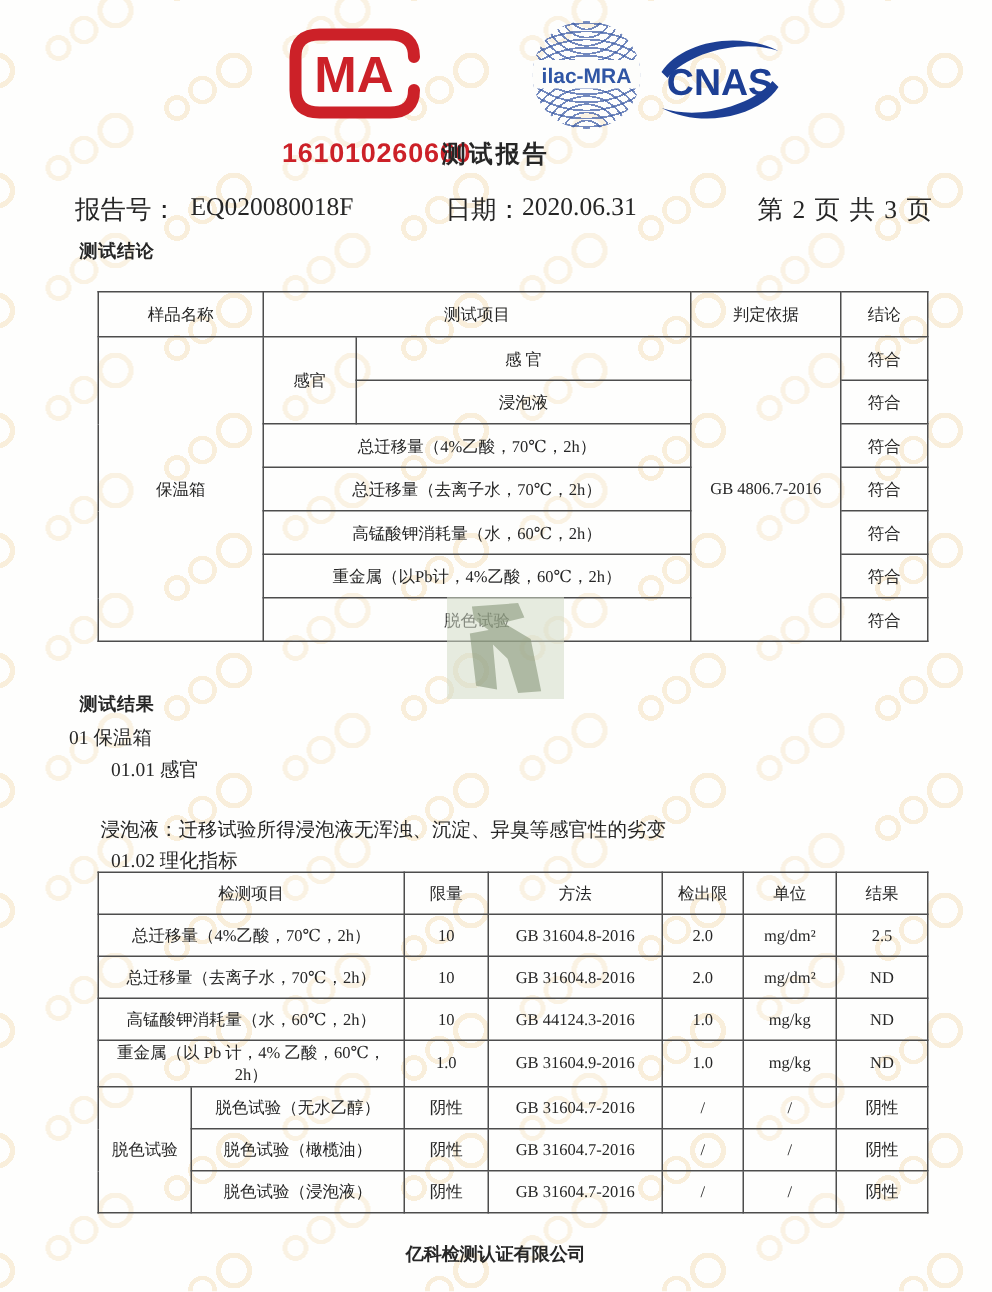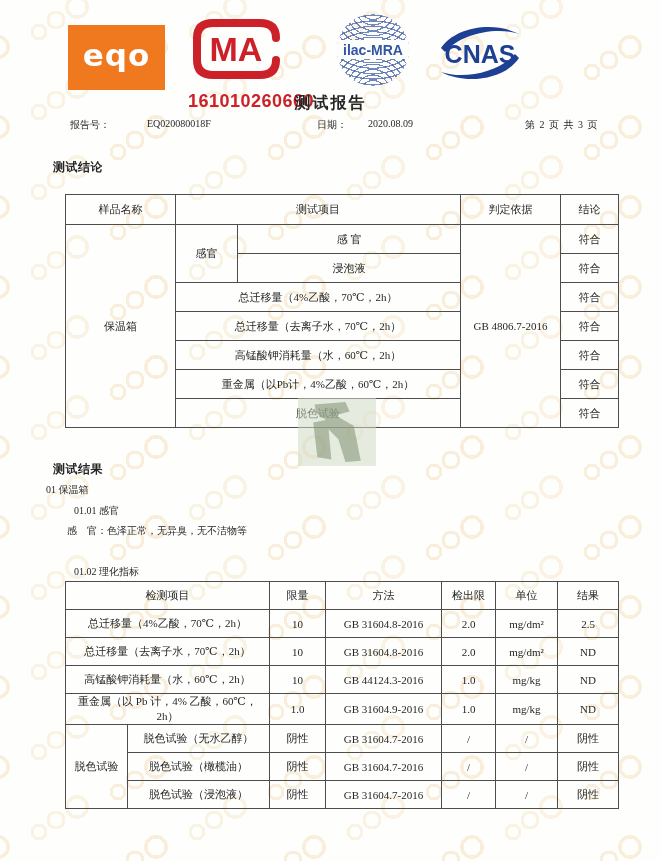--- a/index.html
+++ b/index.html
@@ -42,21 +42,21 @@
   .eqo-box span {
     color:#fff; font-family:"DejaVu Sans",sans-serif; font-weight:bold;
     font-size:31px; letter-spacing:1px; line-height:1; padding-bottom:4px;
   }
   .cma { left:188px; top:16px; width:96px; height:88px; text-align:center; }
   .cma-num {
     color:#cc2128; font-size:18px; font-weight:bold; letter-spacing:.5px;
     font-family:"Liberation Sans",sans-serif; margin-top:1px;
   }
   .ilac {
-    left:337px; top:14px; width:72px; height:72px; border-radius:50%;
+    left:355px; top:14px; width:72px; height:72px; border-radius:50%;
     background:
       repeating-radial-gradient(circle at 50% -8%, rgba(67,97,168,.75) 0 1.2px, transparent 1.2px 5.4px),
       repeating-radial-gradient(circle at 50% 108%, rgba(67,97,168,.75) 0 1.2px, transparent 1.2px 5.4px);
     overflow:hidden;
     text-decoration:underline;
   }
   .ilac-band {
     position:absolute; left:-4px; right:-4px; top:26px; height:19px; background:#fdfdfb;
     display:flex; align-items:center; justify-content:center;
   }
@@ -65,64 +65,61 @@
   }
   .cnas { left:438px; top:22px; width:84px; height:62px; }
   .cert-lines { left:533px; top:20px; width:110px; }
   .cert-lines div {
     font-family:"Liberation Sans",sans-serif; font-weight:bold;
     font-size:10.5px; line-height:13px; color:#1c1c1c;
   }
 
   
   .title { left:0; top:93px; width:661px; text-align:center; font-size:16px; font-weight:bold; letter-spacing:2px; }
-  .info-row { top:118px; font-size:10px;margin-left:20px; }
+  .info-row { top:128px; font-size:17px; }
   .lbl-reportno { left:50px; } .val-reportno { left:127px;text-align:right; }
   .lbl-date { left:297px; } .val-date { left:348px; }
   .val-page { left:505px; letter-spacing:1px; }
 
   .sec-heading { font-size:12px; font-weight:bold; letter-spacing:.5px; }
   .h-conclusion { left:53px; top:159px; }
   .h-results { left:53px; top:461px; }
 
   
   table { border-collapse:collapse; table-layout:fixed; width:553px; background:transparent; }
   td, th {
     border:1px solid #4d4d4d; font-size:11px; font-weight:normal;
     text-align:center; vertical-align:middle; padding:0 2px; overflow:hidden;
   }
   .t1 { left:65px; top:194px; }
   .t1 tr.hd { height:30px; } .t1 tr { height:29px; }
   .t2 { left:65px; top:581px; }
   .t2 tr.hd { height:28px; } .t2 tr { height:28px; }
 
   
-  .res-line { font-size:10px; white-space:nowrap; }
+  .res-line { font-size:13px; white-space:nowrap; }
   .rl0 { left:46px; top:483px; }
   .rl1 { left:74px; top:504px; }
   .rl2 { left:67px; top:524px; }
   .rl3 { left:67px; top:544px; }
   .rl4 { left:74px; top:565px; }
 
   
   .footer-company { left:0; top:828px; width:661px; text-align:center; font-size:12px; font-weight:bold; }
   .footer-address { left:0; top:844px; width:661px; text-align:center; font-size:10.5px; }
 </style>
 </head>
 <body>
 
 <div class="page">
 
   <div class="wm-layer"></div>
   <div class="wm-layer second"></div>
   <div class="stamp"></div>
 
-  <div class="z eqo-box">
-    <span>eqo</span>
-  </div>
 
   <div class="z cma">
     <svg width="96" height="70" viewBox="0 0 96 70">
       <path d="M 88 22 Q 88 7 72 7 H 25 Q 9 7 9 22 V 44 Q 9 59 25 59 H 72 Q 88 59 88 44" fill="none" stroke="#cc2128" stroke-width="8" stroke-linecap="round"></path>
       <text x="48" y="45" text-anchor="middle" font-family="Liberation Sans, sans-serif" font-size="34" font-weight="bold" fill="#cc2128">MA</text>
     </svg>
     <div class="cma-num">161010260660</div>
   </div>
 
   <div class="z ilac">
@@ -137,21 +134,21 @@
       <path d="M81 36 C 68 56, 30 64, 3 50 C 26 58, 62 50, 77 32 Z" fill="#1d3f94"></path>
       <text x="42" y="41" text-anchor="middle" font-family="Liberation Sans, sans-serif" font-size="25" font-weight="bold" fill="#1d3f94" letter-spacing="0">CNAS</text>
     </svg>
   </div>
 
 
   <div class="z title">测试报告</div>
   <span class="z info-row lbl-reportno">报告号：</span>
   <span class="z info-row val-reportno">EQ020080018F</span>
   <span class="z info-row lbl-date">日期：</span>
-  <span class="z info-row val-date">2020.08.09</span>
+  <span class="z info-row val-date">2020.06.31</span>
   <span class="z info-row val-page">第 2 页 共 3 页</span>
 
   <div class="z sec-heading h-conclusion">测试结论</div>
 
   <table class="z t1">
     <colgroup>
         <col style="width:110px">
         <col style="width:62px">
         <col style="width:223px">
         <col style="width:100px">
@@ -194,21 +191,21 @@
     <tr>
       <td colspan="2">脱色试验</td>
       <td>符合</td>
     </tr>
   </tbody>
     </table>
 
   <div class="z sec-heading h-results">测试结果</div>
   <div class="z res-line rl0">01 保温箱</div>
   <div class="z res-line rl1">01.01 感官</div>
-  <div class="z res-line rl2">感　官：色泽正常，无异臭，无不洁物等</div>
+  <div class="z res-line rl3">浸泡液：迁移试验所得浸泡液无浑浊、沉淀、异臭等感官性的劣变</div>
   <div class="z res-line rl4">01.02 理化指标</div>
 
   <table class="z t2">
     <colgroup>
         <col style="width:62px">
         <col style="width:142px">
         <col style="width:56px">
         <col style="width:116px">
         <col style="width:54px">
         <col style="width:62px">
@@ -276,14 +273,15 @@
       <td>脱色试验（浸泡液）</td>
       <td>阴性</td>
       <td>GB 31604.7-2016</td>
       <td>/</td>
       <td>/</td>
       <td>阴性</td>
     </tr>
   </tbody>
     </table>
 
+  <div class="z footer-company">亿科检测认证有限公司</div>
 
 </div>
 
 </body></html>

